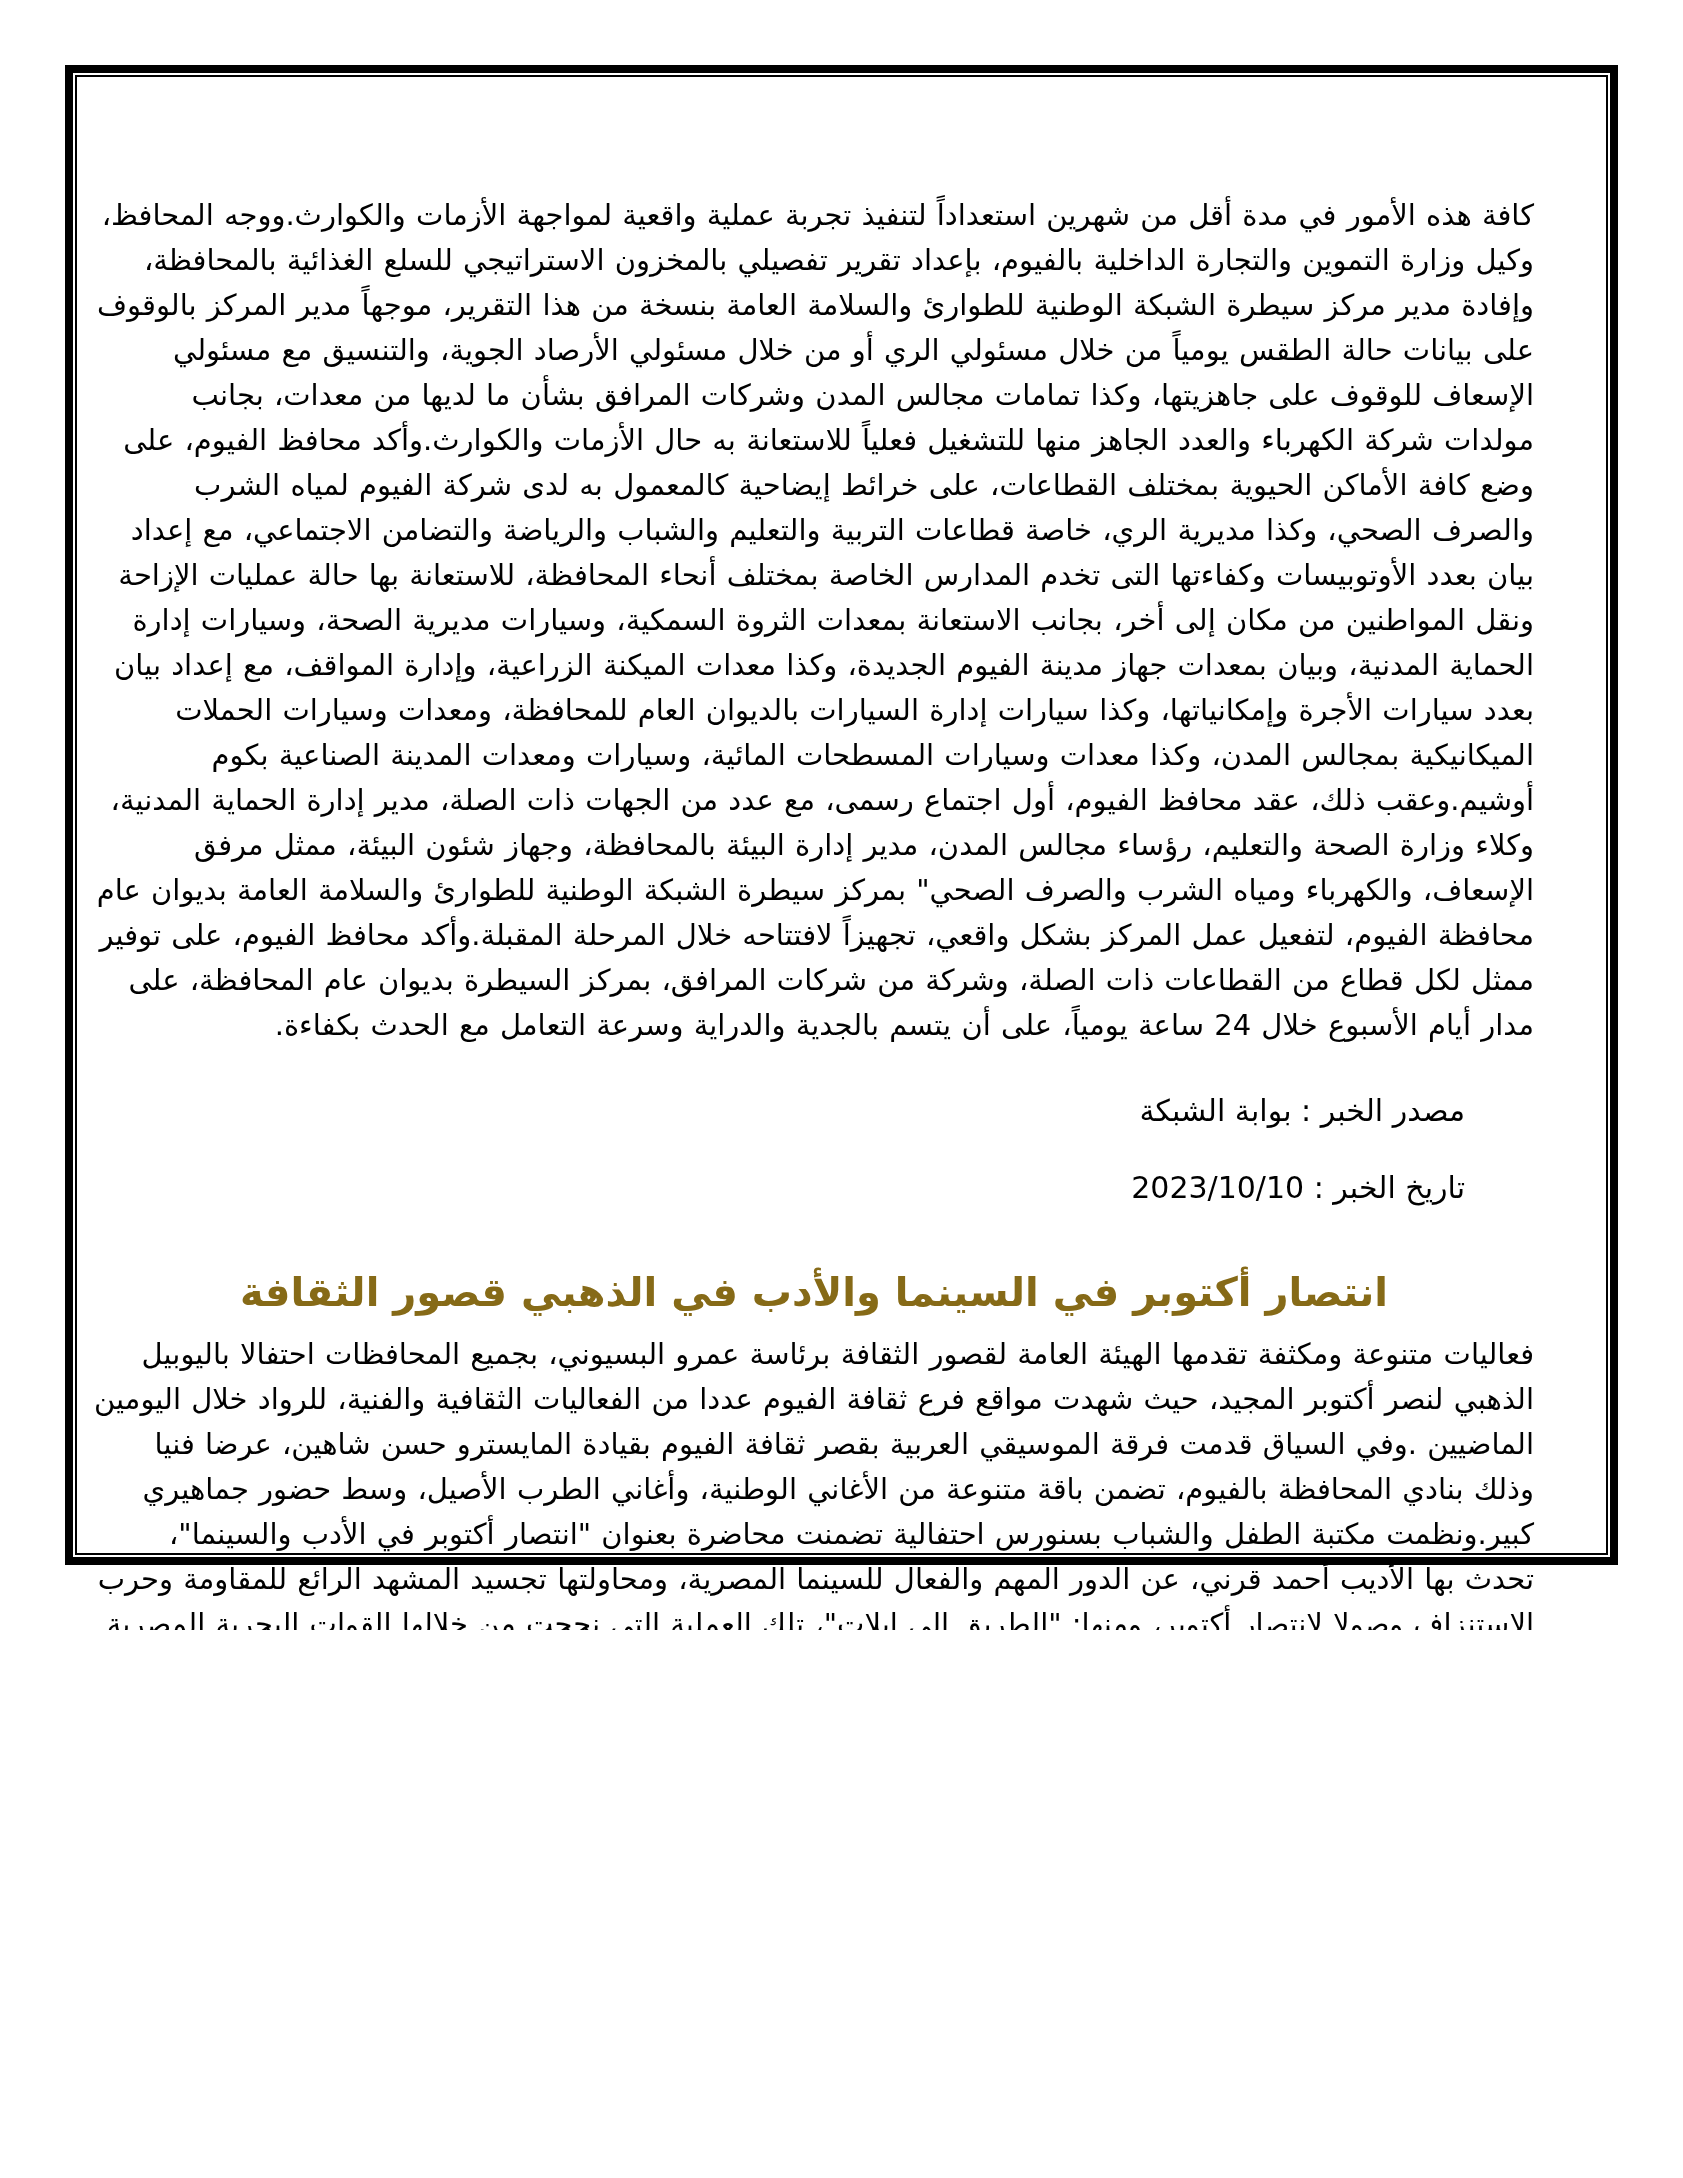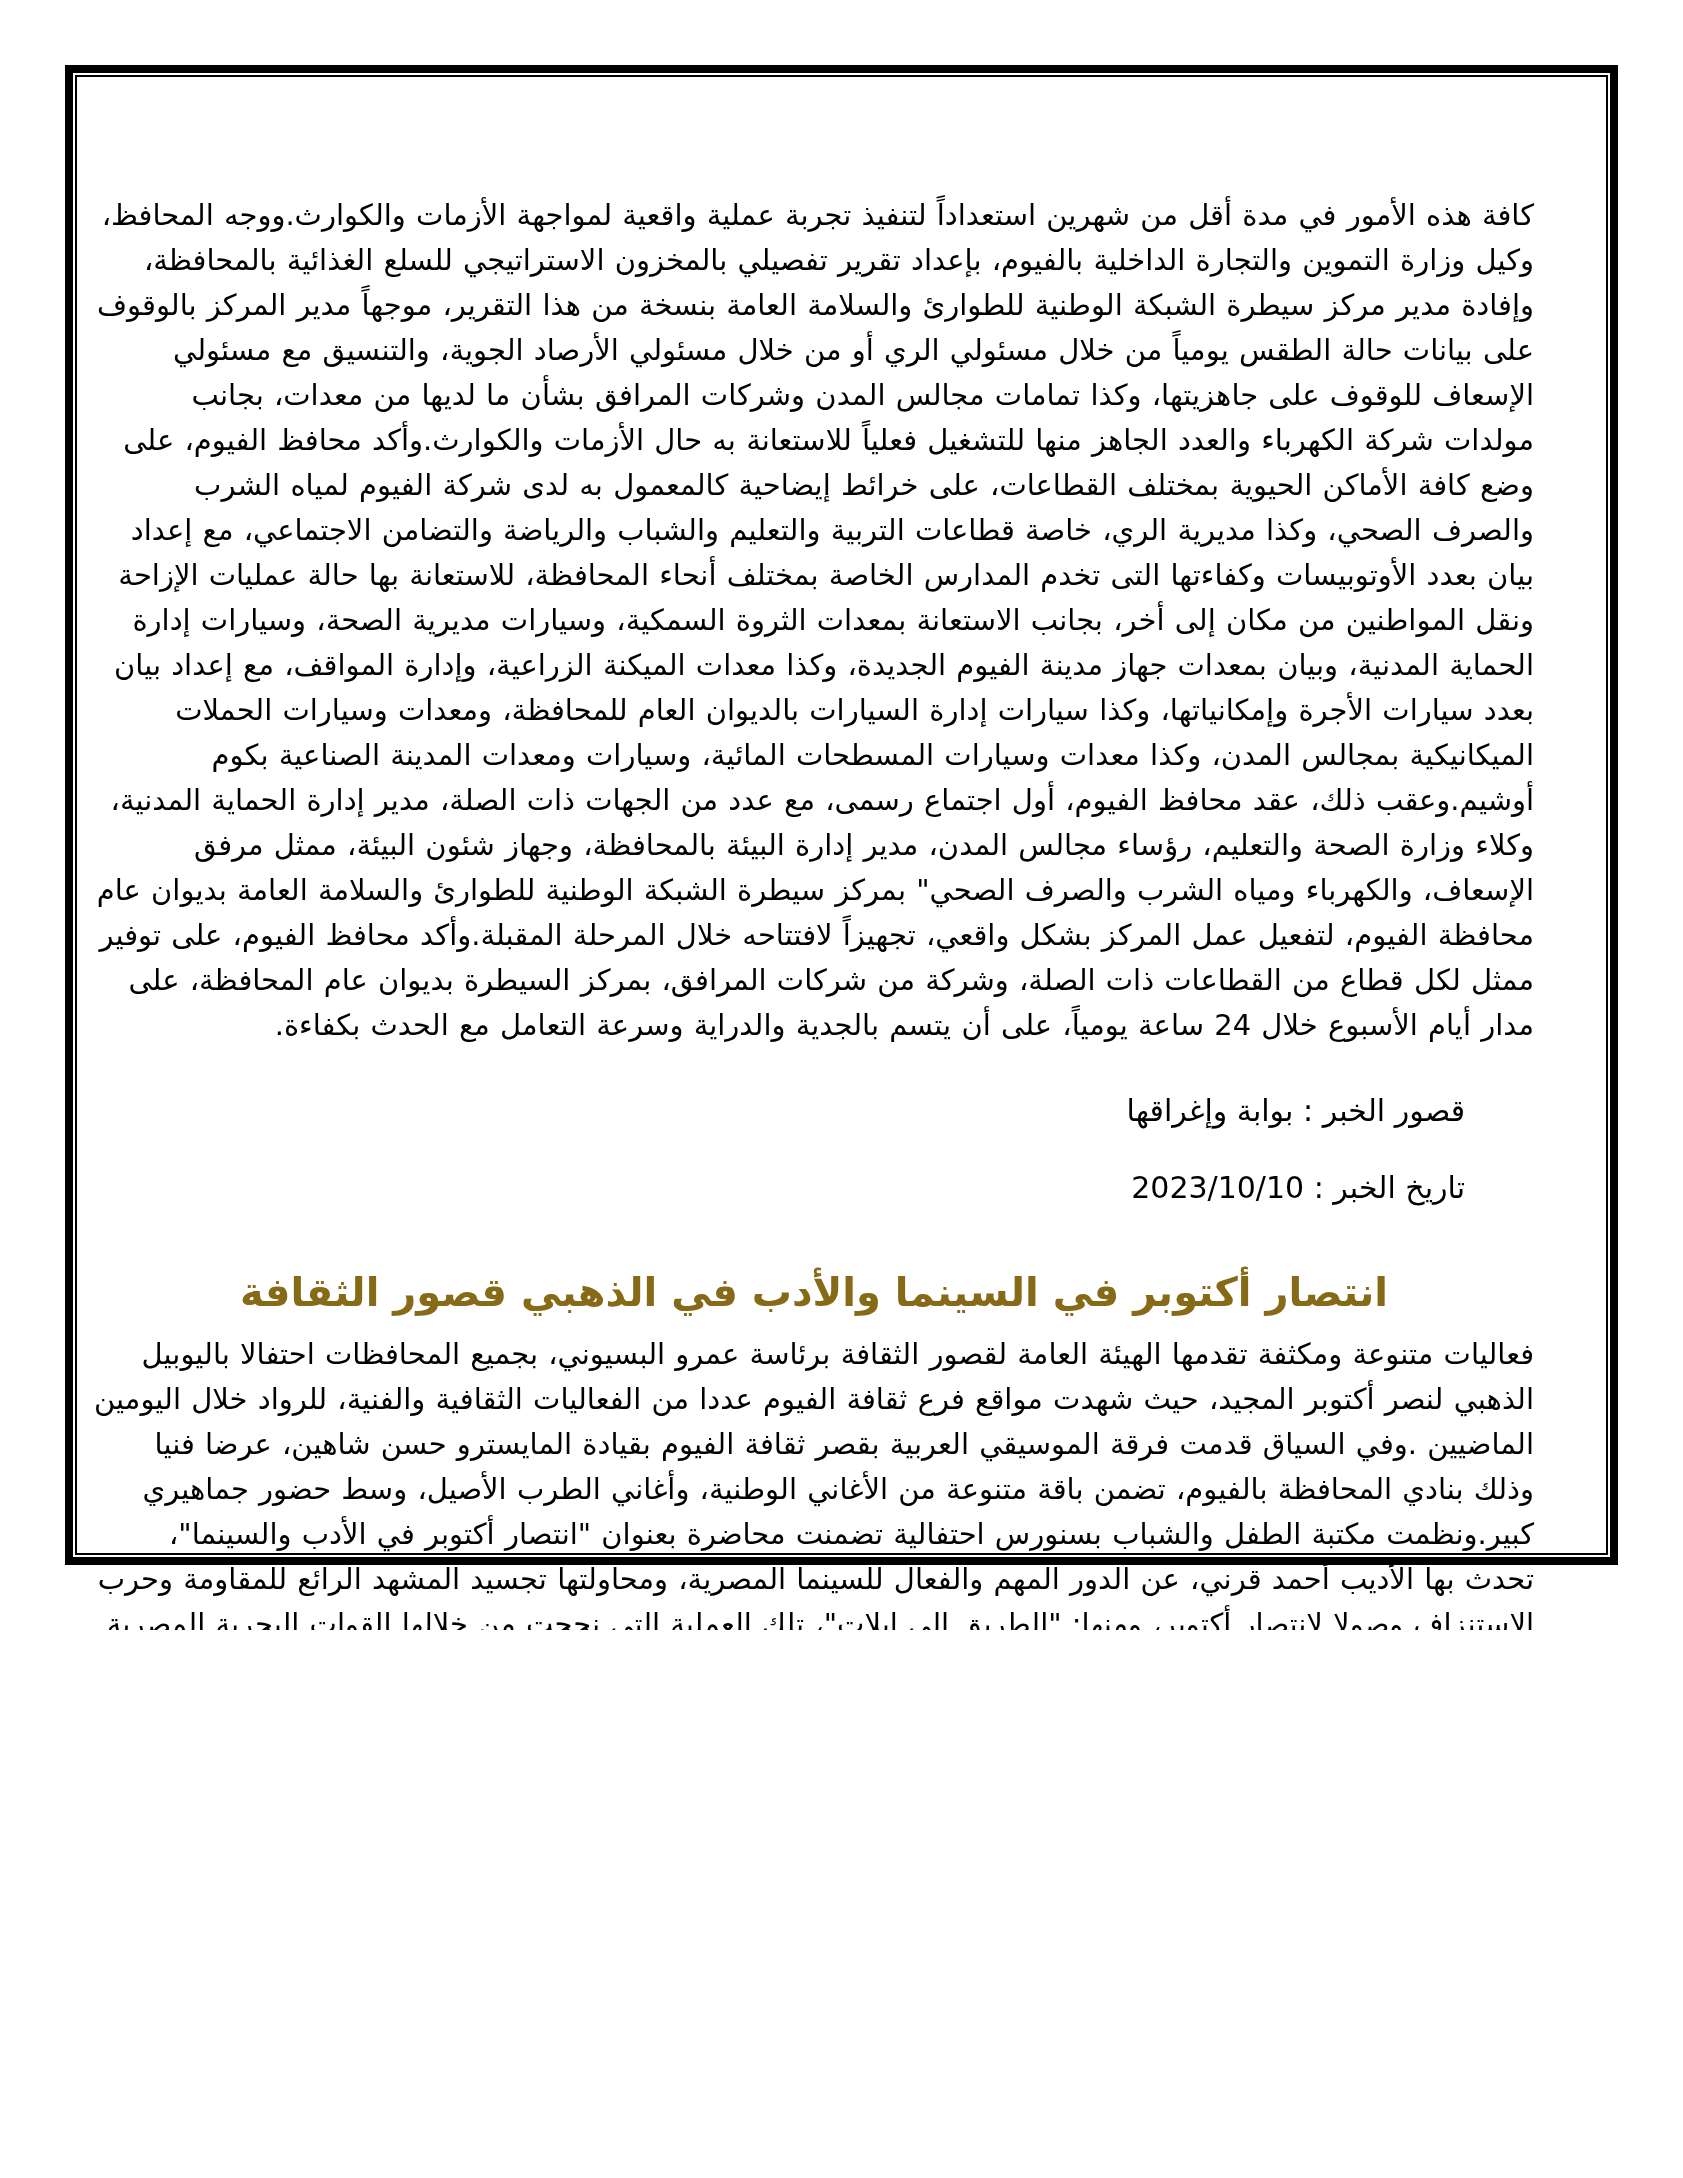--- a/index.html
+++ b/index.html
@@ -63,21 +63,21 @@
 <div class="page">
 
   <div class="frame-outer">
     <div class="frame-inner"></div>
   </div>
 
   <div class="content">
 
     <p class="body-text">كافة هذه الأمور في مدة أقل من شهرين استعداداً لتنفيذ تجربة عملية واقعية لمواجهة الأزمات والكوارث.ووجه المحافظ، وكيل وزارة التموين والتجارة الداخلية بالفيوم، بإعداد تقرير تفصيلي بالمخزون الاستراتيجي للسلع الغذائية بالمحافظة، وإفادة مدير مركز سيطرة الشبكة الوطنية للطوارئ والسلامة العامة بنسخة من هذا التقرير، موجهاً مدير المركز بالوقوف على بيانات حالة الطقس يومياً من خلال مسئولي الري أو من خلال مسئولي الأرصاد الجوية، والتنسيق مع مسئولي الإسعاف للوقوف على جاهزيتها، وكذا تمامات مجالس المدن وشركات المرافق بشأن ما لديها من معدات، بجانب مولدات شركة الكهرباء والعدد الجاهز منها للتشغيل فعلياً للاستعانة به حال الأزمات والكوارث.وأكد محافظ الفيوم، على وضع كافة الأماكن الحيوية بمختلف القطاعات، على خرائط إيضاحية كالمعمول به لدى شركة الفيوم لمياه الشرب والصرف الصحي، وكذا مديرية الري، خاصة قطاعات التربية والتعليم والشباب والرياضة والتضامن الاجتماعي، مع إعداد بيان بعدد الأوتوبيسات وكفاءتها التى تخدم المدارس الخاصة بمختلف أنحاء المحافظة، للاستعانة بها حالة عمليات الإزاحة ونقل المواطنين من مكان إلى أخر، بجانب الاستعانة بمعدات الثروة السمكية، وسيارات مديرية الصحة، وسيارات إدارة الحماية المدنية، وبيان بمعدات جهاز مدينة الفيوم الجديدة، وكذا معدات الميكنة الزراعية، وإدارة المواقف، مع إعداد بيان بعدد سيارات الأجرة وإمكانياتها، وكذا سيارات إدارة السيارات بالديوان العام للمحافظة، ومعدات وسيارات الحملات الميكانيكية بمجالس المدن، وكذا معدات وسيارات المسطحات المائية، وسيارات ومعدات المدينة الصناعية بكوم أوشيم.وعقب ذلك، عقد محافظ الفيوم، أول اجتماع رسمى، مع عدد من الجهات ذات الصلة، مدير إدارة الحماية المدنية، وكلاء وزارة الصحة والتعليم، رؤساء مجالس المدن، مدير إدارة البيئة بالمحافظة، وجهاز شئون البيئة، ممثل مرفق الإسعاف، والكهرباء ومياه الشرب والصرف الصحي" بمركز سيطرة الشبكة الوطنية للطوارئ والسلامة العامة بديوان عام محافظة الفيوم، لتفعيل عمل المركز بشكل واقعي، تجهيزاً لافتتاحه خلال المرحلة المقبلة.وأكد محافظ الفيوم، على توفير ممثل لكل قطاع من القطاعات ذات الصلة، وشركة من شركات المرافق، بمركز السيطرة بديوان عام المحافظة، على مدار أيام الأسبوع خلال 24 ساعة يومياً، على أن يتسم بالجدية والدراية وسرعة التعامل مع الحدث بكفاءة.</p>
 
-    <p class="meta-line source-line"><span>قصور الخبر</span><span> : </span><span>بوابة وإغراقها</span></p>
+    <p class="meta-line source-line"><span>مصدر الخبر</span><span> : </span><span>بوابة الشبكة</span></p>
 
     <p class="meta-line date-line"><span>تاريخ الخبر</span><span> : </span><span>2023/10/10</span></p>
 
     <h1 class="article-heading" style="color: rgb(134, 106, 23);">انتصار أكتوبر في السينما والأدب في الذهبي قصور الثقافة</h1>
 
     <p class="body-text">فعاليات متنوعة ومكثفة تقدمها الهيئة العامة لقصور الثقافة برئاسة عمرو البسيوني، بجميع المحافظات احتفالا باليوبيل الذهبي لنصر أكتوبر المجيد، حيث شهدت مواقع فرع ثقافة الفيوم عددا من الفعاليات الثقافية والفنية، للرواد خلال اليومين الماضيين .وفي السياق قدمت فرقة الموسيقي العربية بقصر ثقافة الفيوم بقيادة المايسترو حسن شاهين، عرضا فنيا وذلك بنادي المحافظة بالفيوم، تضمن باقة متنوعة من الأغاني الوطنية، وأغاني الطرب الأصيل، وسط حضور جماهيري كبير.ونظمت مكتبة الطفل والشباب بسنورس احتفالية تضمنت محاضرة بعنوان "انتصار أكتوبر في الأدب والسينما"، تحدث بها الأديب أحمد قرني، عن الدور المهم والفعال للسينما المصرية، ومحاولتها تجسيد المشهد الرائع للمقاومة وحرب الاستنزاف وصولا لانتصار أكتوبر، ومنها: "الطريق الى إيلات"، تلك العملية التي نجحت من خلالها القوات البحرية المصرية في تدمير المدمرة العملاقة الإسرائيلية، وإغراقها في البحر الأبيض المتوسط، كما تناول "قرني" أهم الأعمال الأدبية التى عبرت عن الحرب والانتصار، ومنها رائعة الأديب الكبير جمال الغيطاني "حكايات الغريب" والتي تحولت لفيلم يحمل العنوان نفسه، تلى ذلك ورشة فنية نفذتها مروة السيد، عبر من خلالها المشاركون عن يوم النصر، وكان علم مصر والجندي المصري أكثر ما اتسمت به اللوحات الفنية، إلي جانب عروض مواهب للرواد.</p>
 
   </div>
 </div>
 

